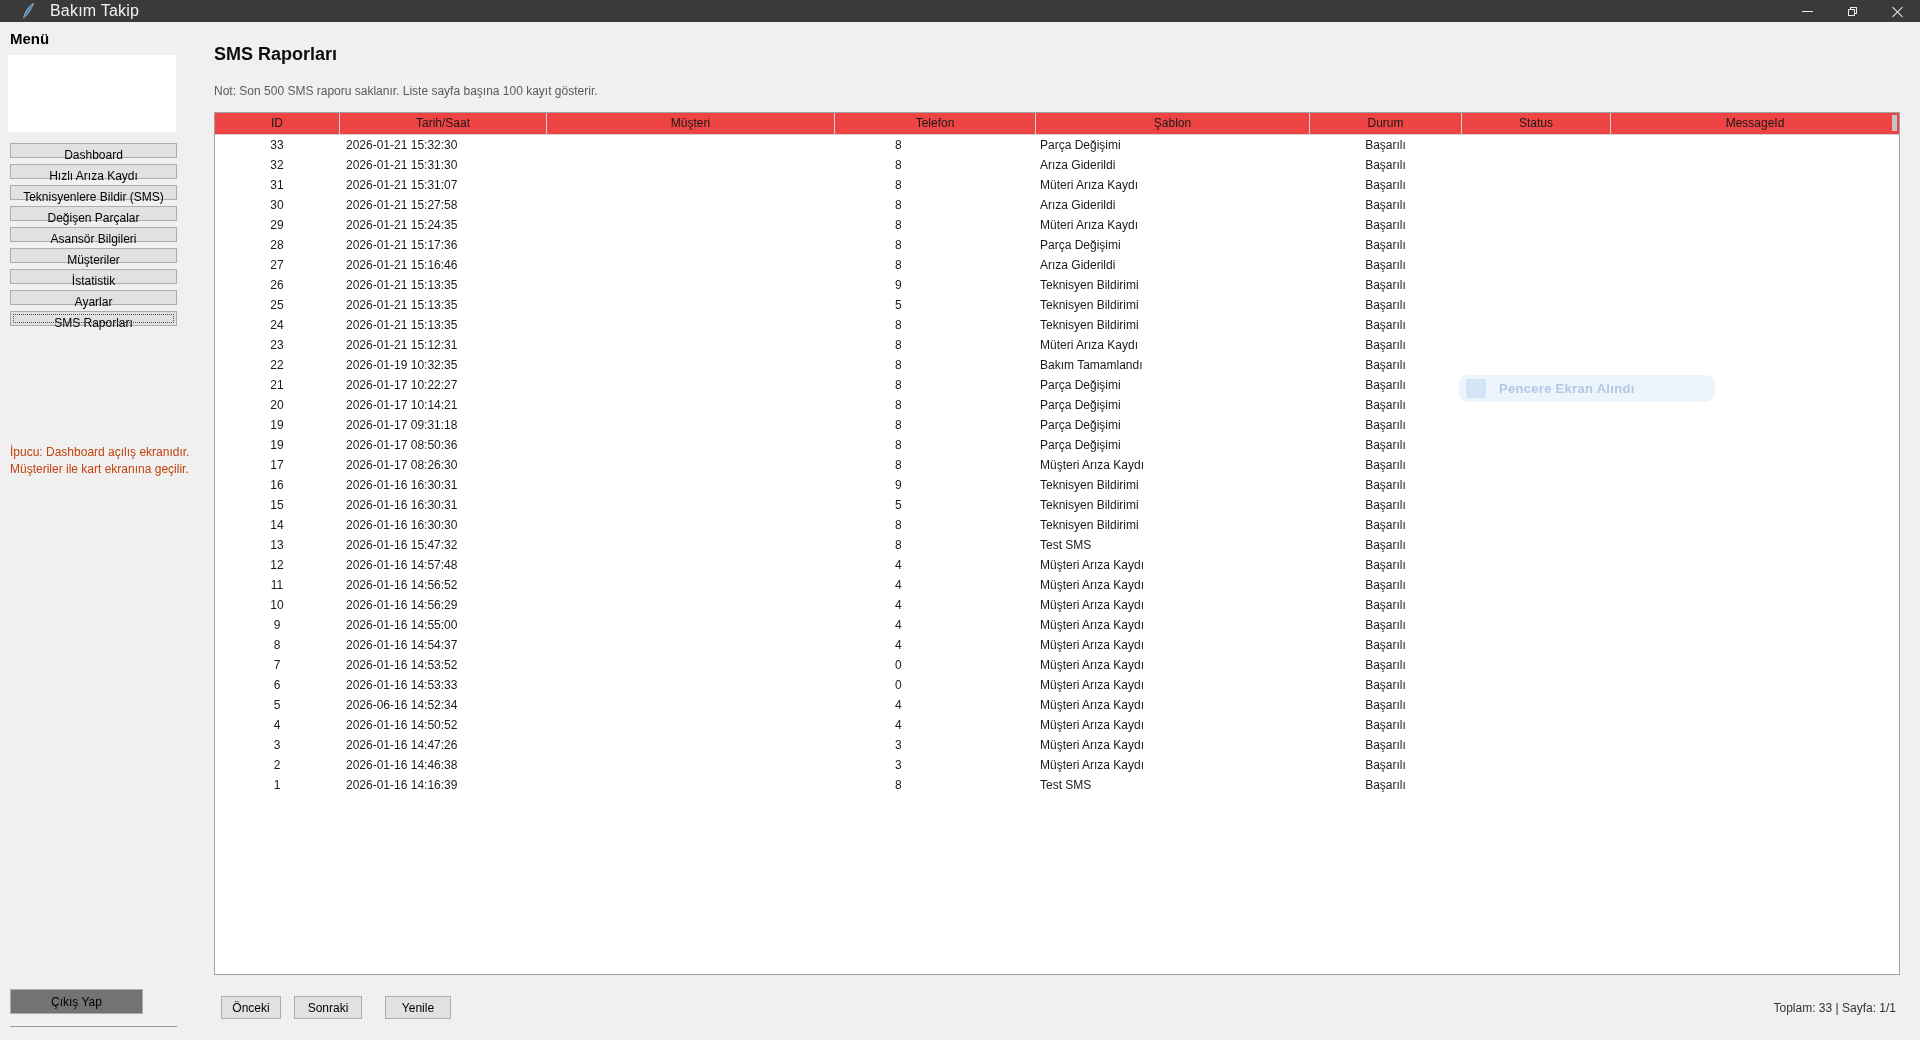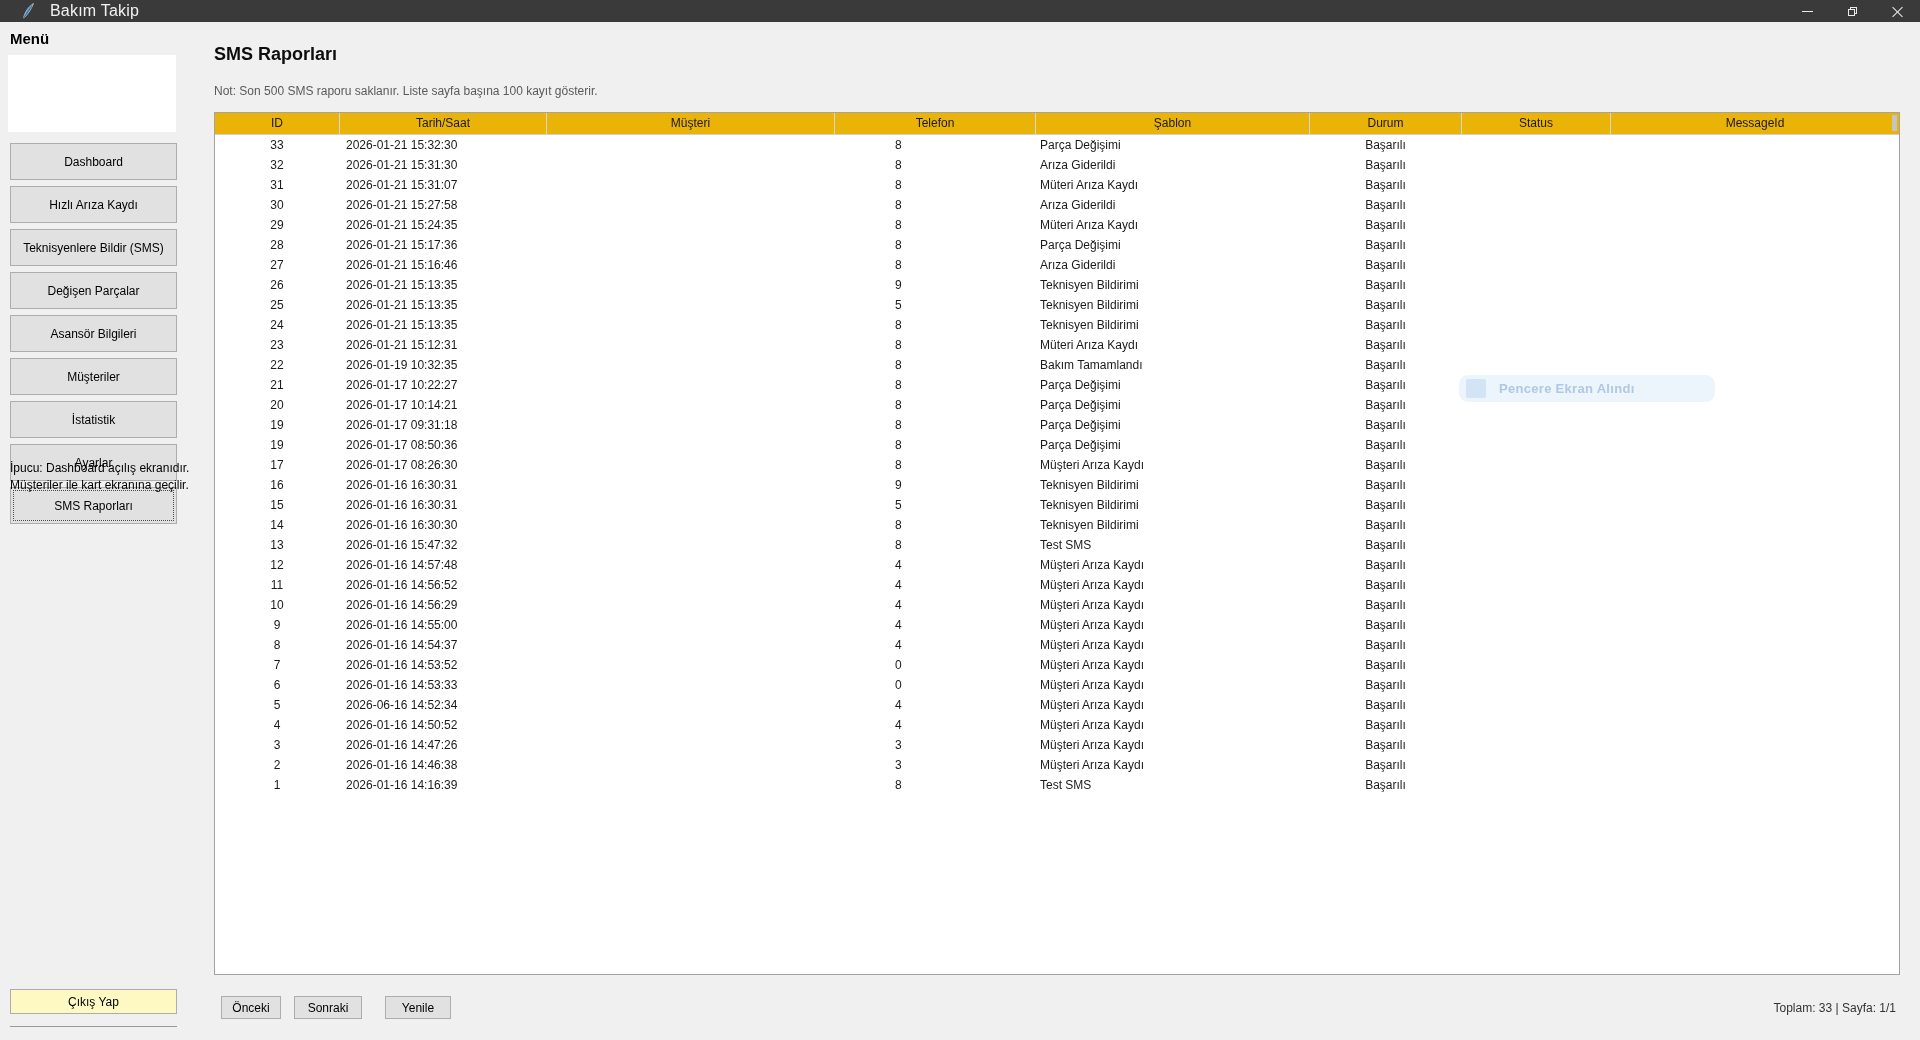--- a/index.html
+++ b/index.html
@@ -19,32 +19,32 @@
   .glyph-restore .r2 { position:absolute; left:0; bottom:0; width:7px; height:7px; border:1px solid #eaeaea; background:#3a3a3a; }
   .glyph-close { position:relative; width:11px; height:11px; display:block; }
   .glyph-close::before, .glyph-close::after { content:""; position:absolute; left:5px; top:-1px; width:1px; height:14px; background:#eaeaea; }
   .glyph-close::before { transform:rotate(45deg); }
   .glyph-close::after { transform:rotate(-45deg); }
 
   
   .menu-heading { position:absolute; left:10px; top:30px; font-size:15px; font-weight:bold; color:#000; }
   .logo-box { position:absolute; left:8px; top:55px; width:168px; height:77px; background:#ffffff; }
   .side-stack { position:absolute; left:10px; top:143px; width:167px; }
-  .side-btn { display:block; width:167px; height:37px; margin-bottom:6px; background:#e1e1e1; border:1px solid #adadad; font-family:inherit; font-size:12px; color:#000; text-align:center; line-height:22px; cursor:default; }
+  .side-btn { display:block; width:167px; height:15px; margin-bottom:6px; background:#e1e1e1; border:1px solid #adadad; font-family:inherit; font-size:12px; color:#000; text-align:center; line-height:22px; cursor:default; }
   .side-btn.active { outline:1px dotted #4d4d4d; outline-offset:-4px; }
-  .tip { position:absolute; left:10px; top:460px; width:182px; font-size:12px; line-height:17px; color:#000000; }
-  .logout-btn { position:absolute; left:10px; top:989px; width:167px; height:25px; background:#fef9c3; border:1px solid #adadad; font-family:inherit; font-size:12px; color:#000; text-align:center; cursor:default; }
+  .tip { position:absolute; left:10px; top:444px; width:182px; font-size:12px; line-height:17px; color:#c2410c; }
+  .logout-btn { position:absolute; left:10px; top:989px; width:133px; height:25px; background:#737373; border:1px solid #adadad; font-family:inherit; font-size:12px; color:#000; text-align:center; cursor:default; }
   .side-sep { position:absolute; left:10px; top:1026px; width:167px; height:1px; background:#9b9b9b; }
 
   
   .page-title { position:absolute; left:214px; top:44px; font-size:18px; font-weight:bold; color:#0d0d0d; }
   .page-note { position:absolute; left:214px; top:84px; font-size:12px; color:#5a5a5a; }
 
   .table-wrap { position:absolute; left:214px; top:112px; width:1686px; height:863px; background:#ffffff; border:1px solid #a3a3a3; overflow:hidden; }
-  .thead { display:flex; height:22px; background:#eab308; border-bottom:1px solid #cfcfcf; }
+  .thead { display:flex; height:22px; background:#ef4444; border-bottom:1px solid #cfcfcf; }
   .hcell { height:22px; line-height:21px; font-size:12px; color:#1a1a1a; text-align:center; border-right:1px solid #d6d6d6; overflow:hidden; white-space:nowrap; }
   .hcell:last-child { border-right:none; }
   .tbody { position:relative; }
   .trow { display:flex; height:20px; }
   .tcell { height:20px; line-height:20px; font-size:12px; color:#1a1a1a; border-right:1px solid transparent; overflow:hidden; white-space:nowrap; }
   .c0 { width:125px; }
   .c1 { width:207px; }
   .c2 { width:288px; }
   .c3 { width:201px; }
   .c4 { width:274px; }

